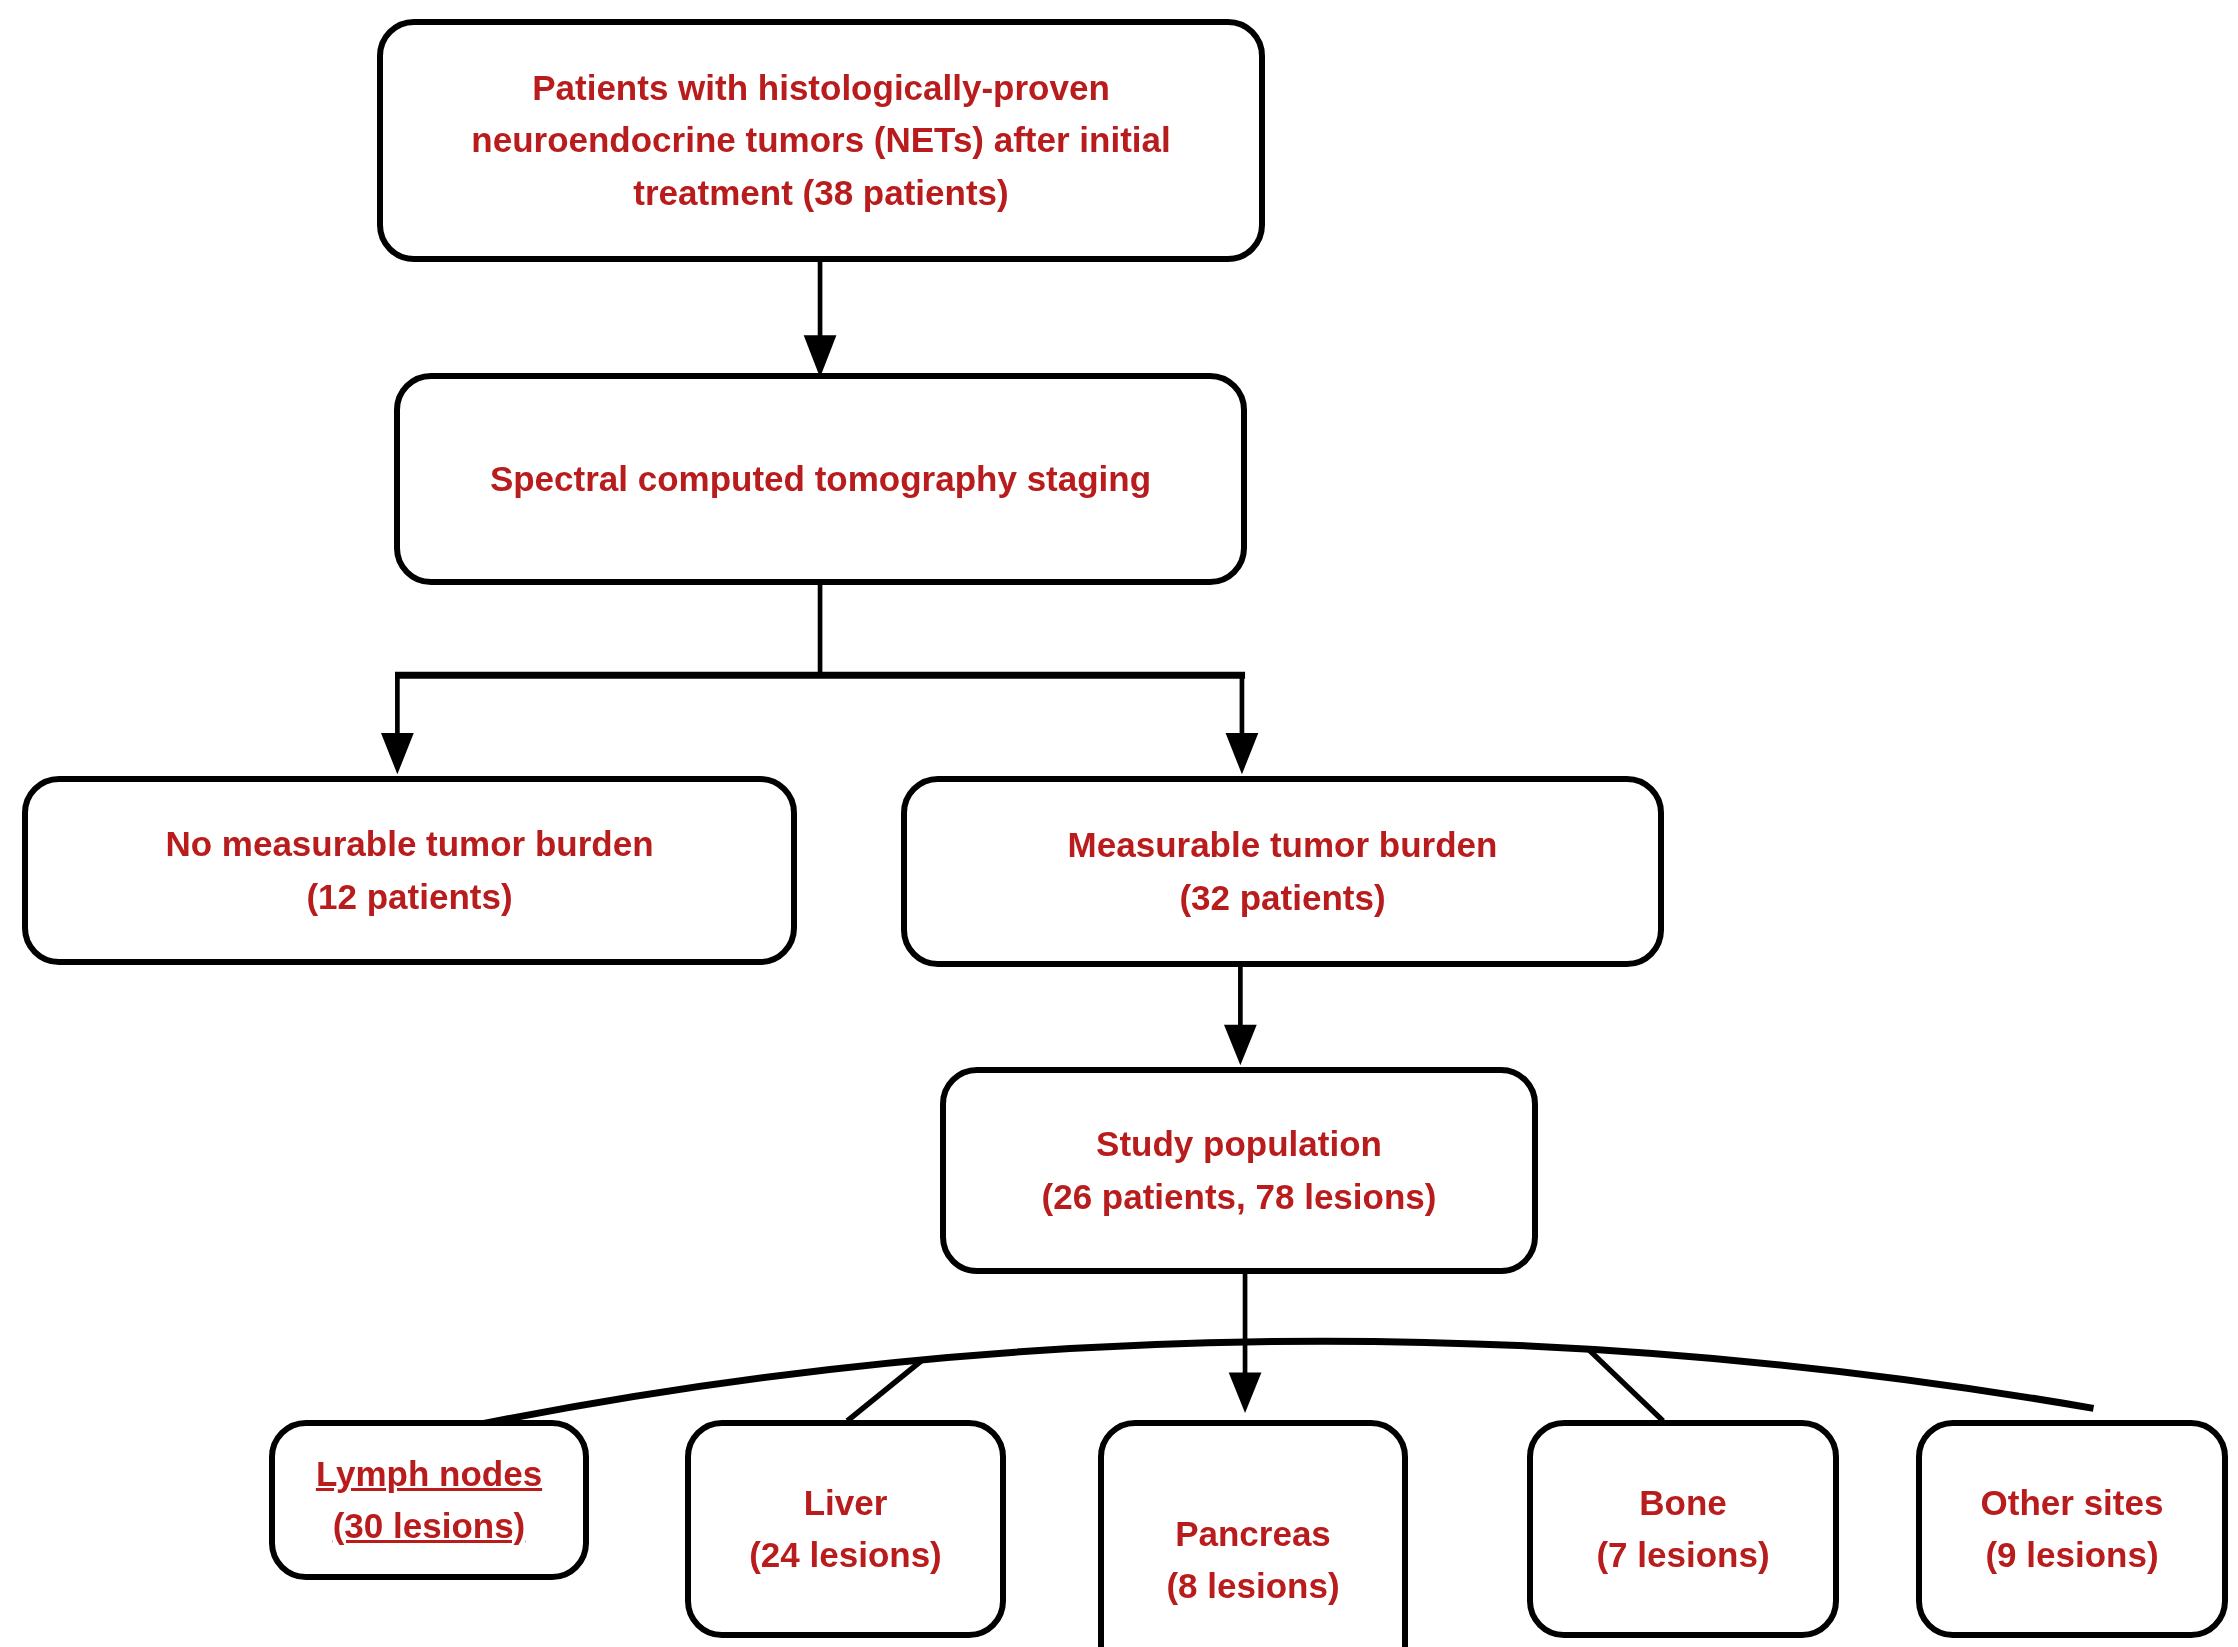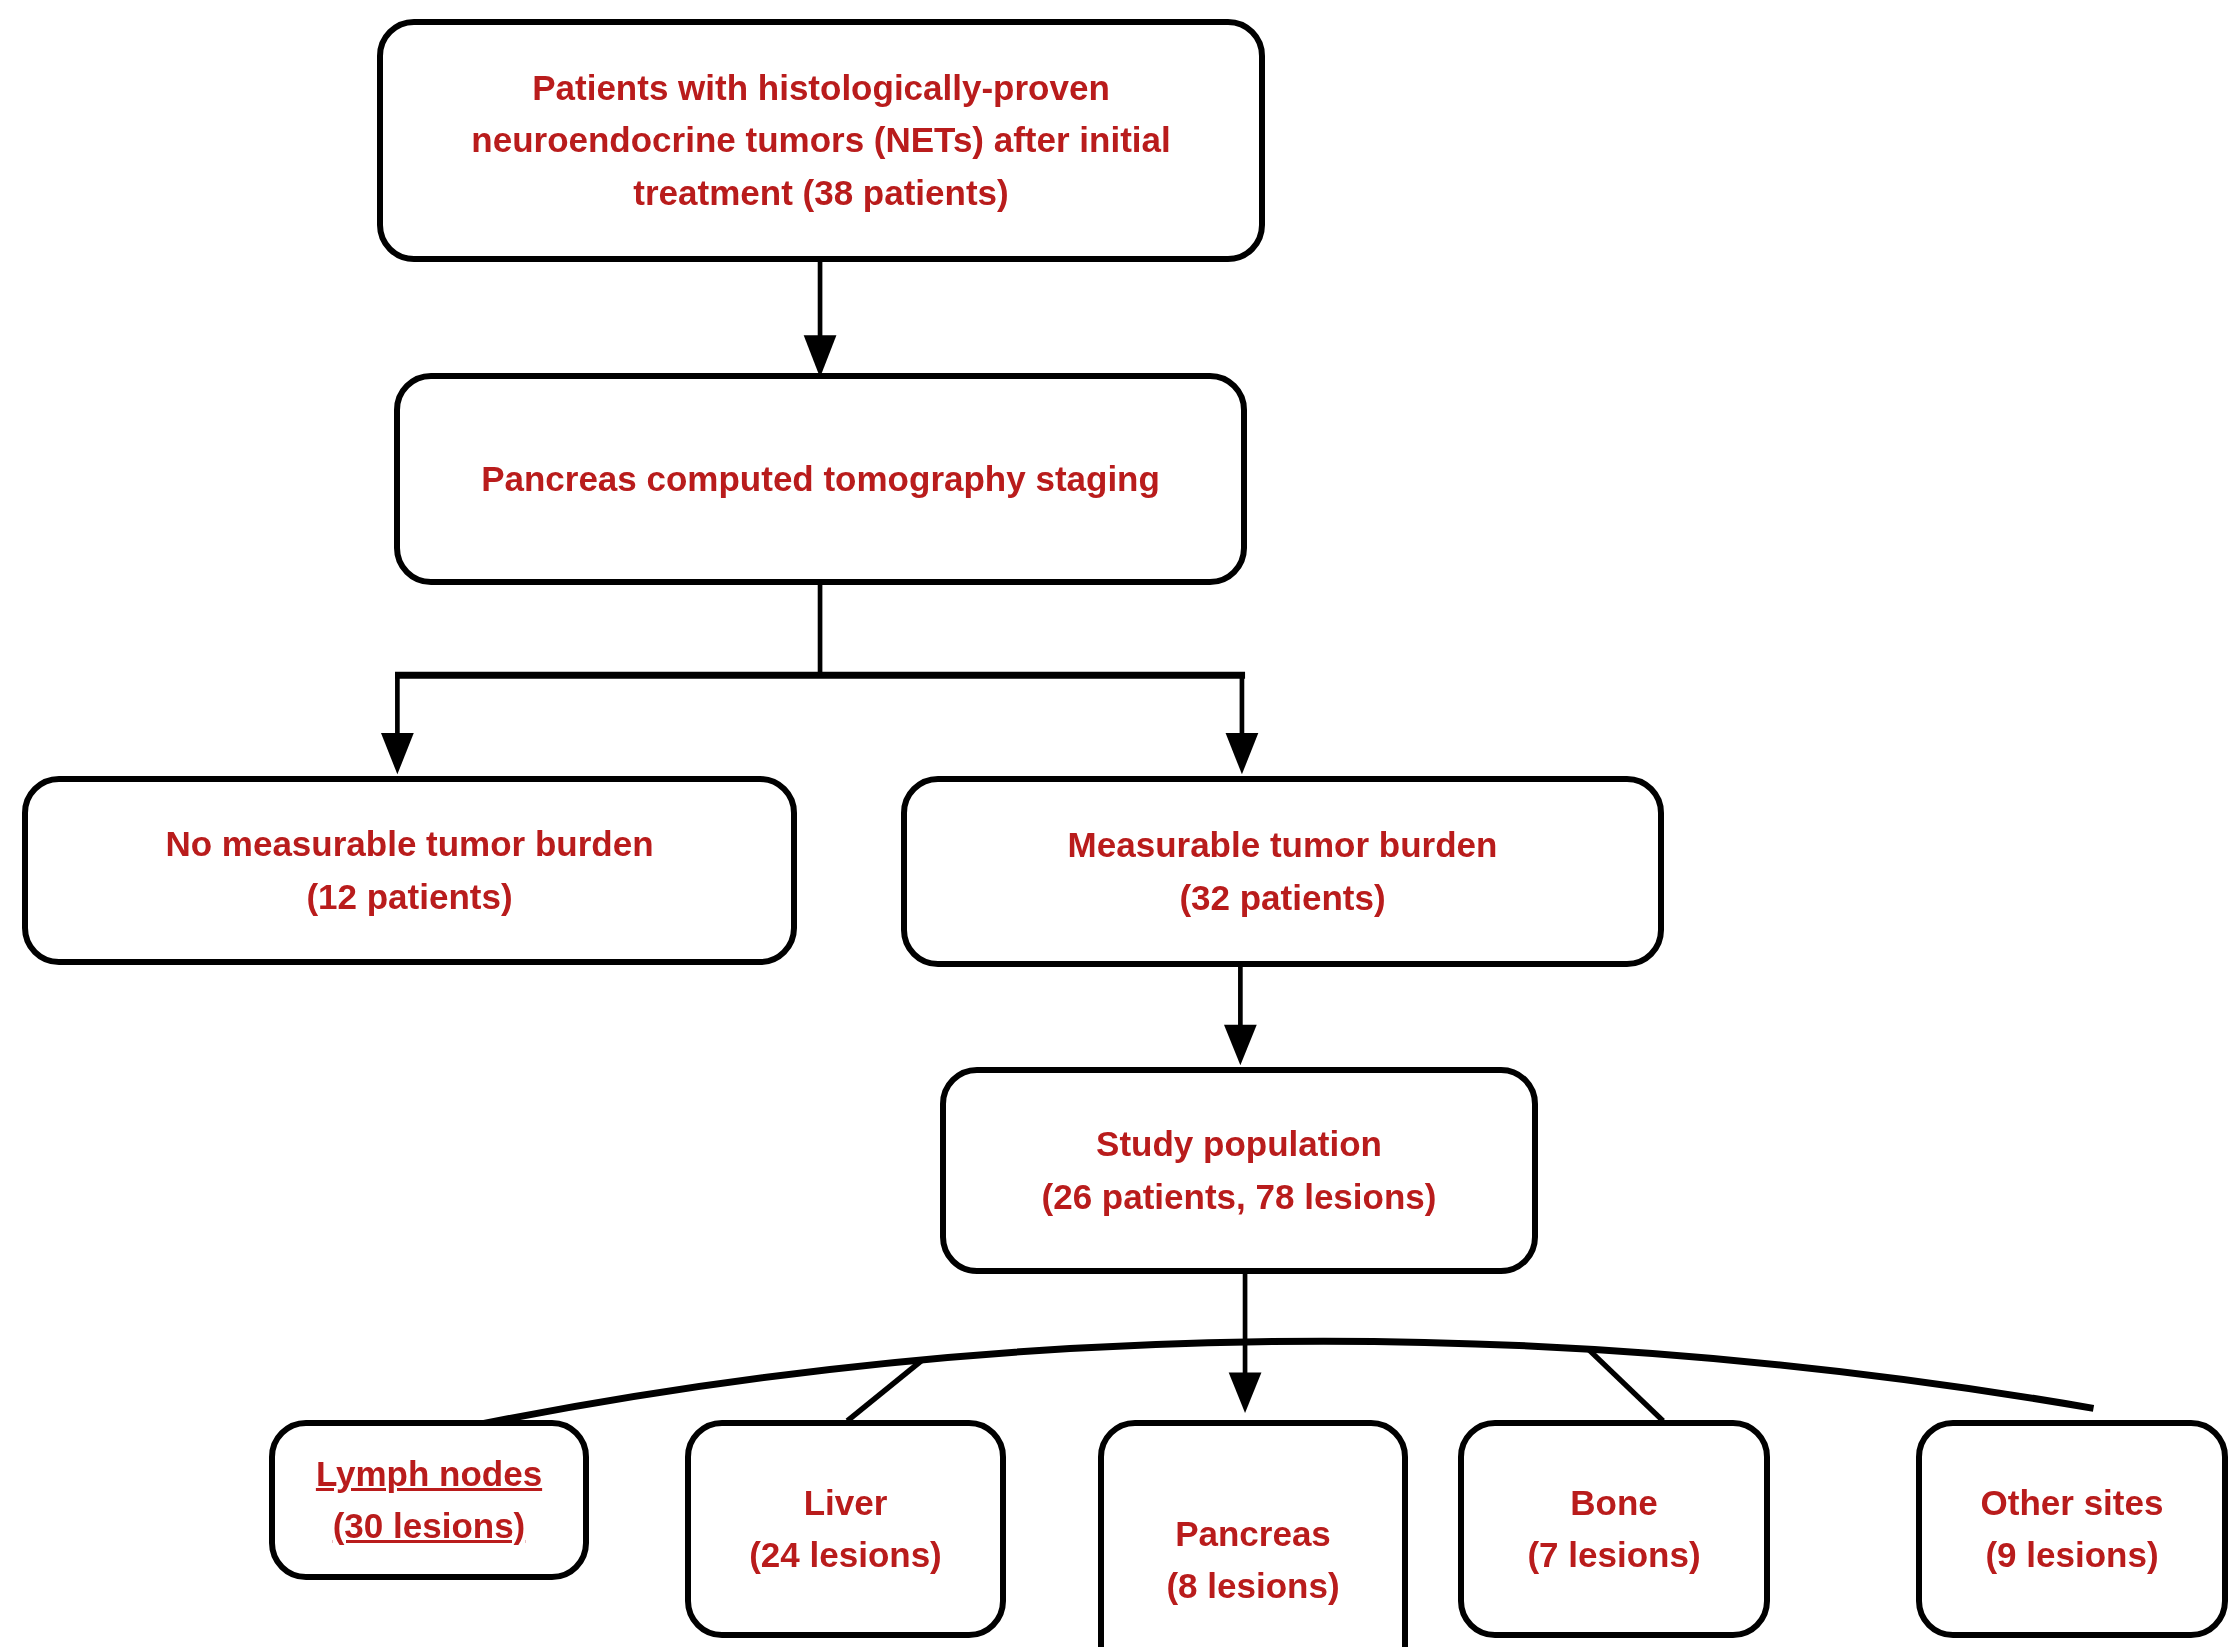--- a/index.html
+++ b/index.html
@@ -51,21 +51,21 @@
     padding: 0 23.4px;
   }
   #n-patients      { left: 377px;  top: 19px;   width: 888px; height: 243px; }
   #n-spectral      { left: 394px;  top: 373px;  width: 853px; height: 212px; }
   #n-no-measurable { left: 22px;   top: 776px;  width: 775px;  height: 189px; }
   #n-measurable    { left: 901px; top: 776px;  width: 763px;  height: 191px; }
   #n-study         { left: 940px; top: 1067px; width: 598px;  height: 207px; }
   #n-lymph         { left: 269px;  top: 1420px; width: 320px;  height: 160px; text-decoration: underline; }
   #n-liver         { left: 685px;  top: 1420px; width: 321px;  height: 218px; }
   #n-pancreas      { left: 1098px; top: 1420px; width: 310px;  height: 280px; }
-  #n-bone          { left: 1458px; top: 1420px; width: 312px;  height: 218px; }
+  #n-bone          { left: 1527px; top: 1420px; width: 312px;  height: 218px; }
   #n-other         { left: 1916px; top: 1420px; width: 312px;  height: 218px; }
 </style>
 </head>
 <body>
 
 <div class="canvas">
 
   <svg class="edges" viewBox="0 0 2870 2112">
 
     <line x1="1051" y1="334" x2="1051" y2="432" stroke-width="6"></line>
@@ -93,21 +93,21 @@
     <line x1="2036" y1="1730" x2="2132" y2="1822" stroke-width="7"></line>
   </svg>
 
   <div class="node" id="n-patients">
     <span class="node-label">Patients with histologically-proven
 neuroendocrine tumors (NETs) after initial
 treatment (38 patients)</span>
   </div>
 
   <div class="node" id="n-spectral">
-    <span class="node-label">Pancreas computed tomography staging</span>
+    <span class="node-label">Spectral computed tomography staging</span>
   </div>
 
   <div class="node" id="n-no-measurable">
     <span class="node-label">No measurable tumor burden
 (12 patients)</span>
   </div>
 
   <div class="node" id="n-measurable">
     <span class="node-label">Measurable tumor burden
 (32 patients)</span>

